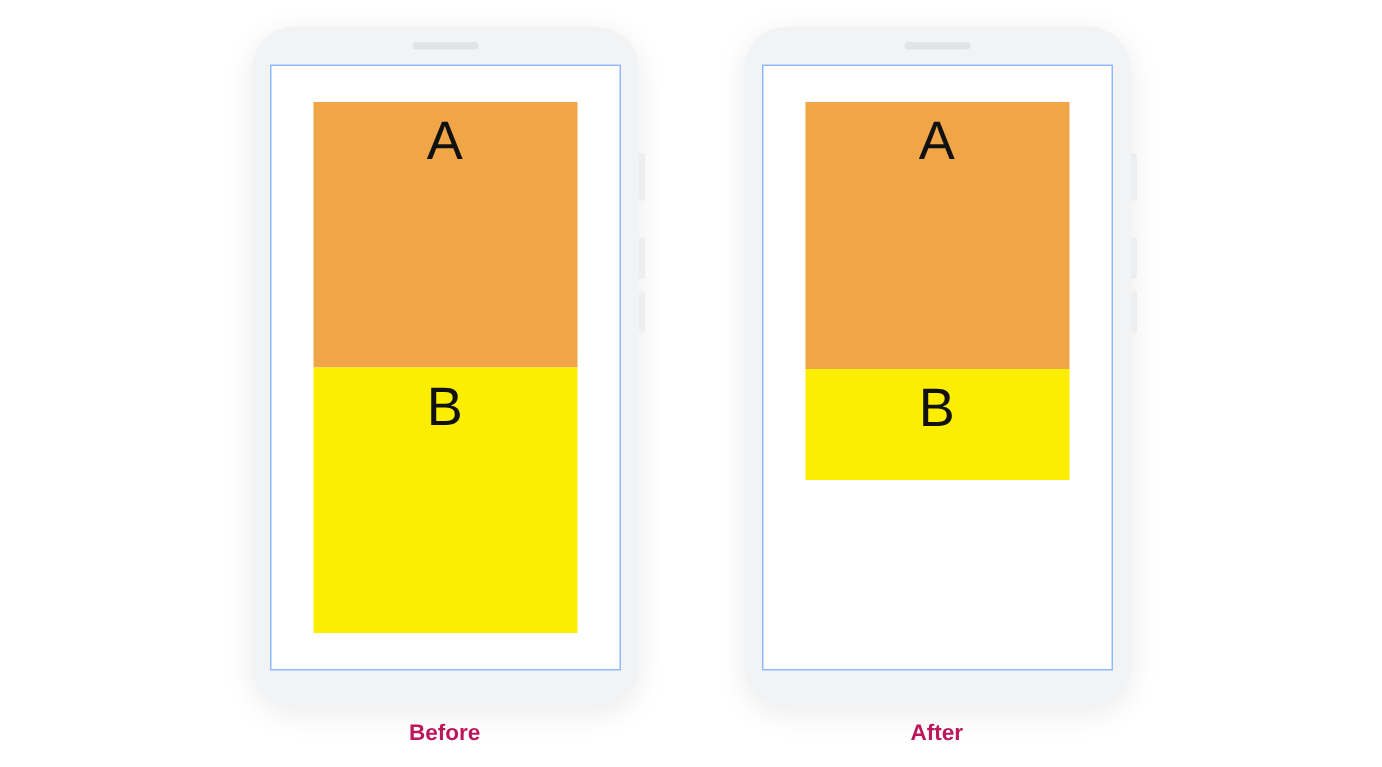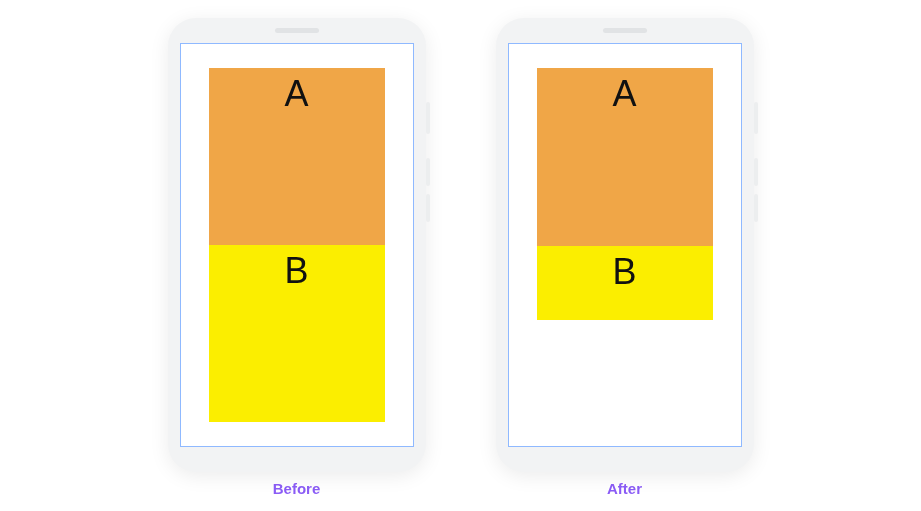--- a/index.html
+++ b/index.html
@@ -85,21 +85,21 @@
     color: #111;
     line-height: 1;
   }
   .block-a { background: #f0a647; }
   .block-b { background: #fbee00; }
 
   .caption {
     margin-top: 8px;
     font-size: 15px;
     font-weight: 700;
-    color: #8b5cf6;
+    color: #be185d;
   }
 </style>
 </head>
 <body>
 
 <div class="stage">
   <div class="pair">
 
     <div class="unit">
       <div class="phone">

